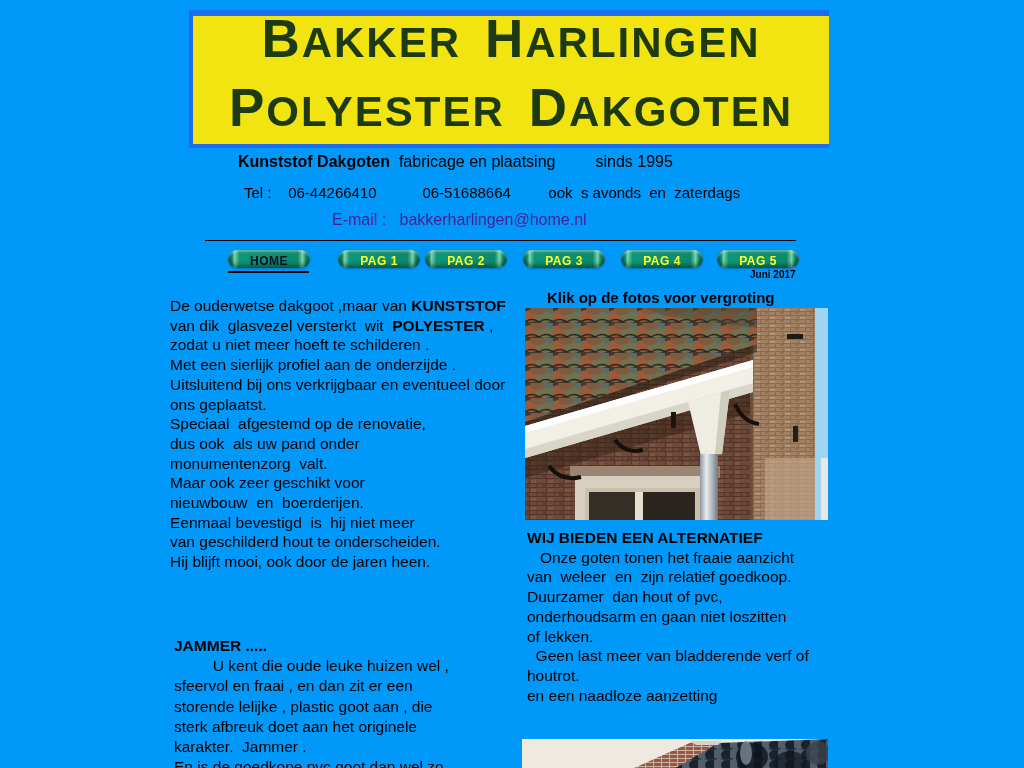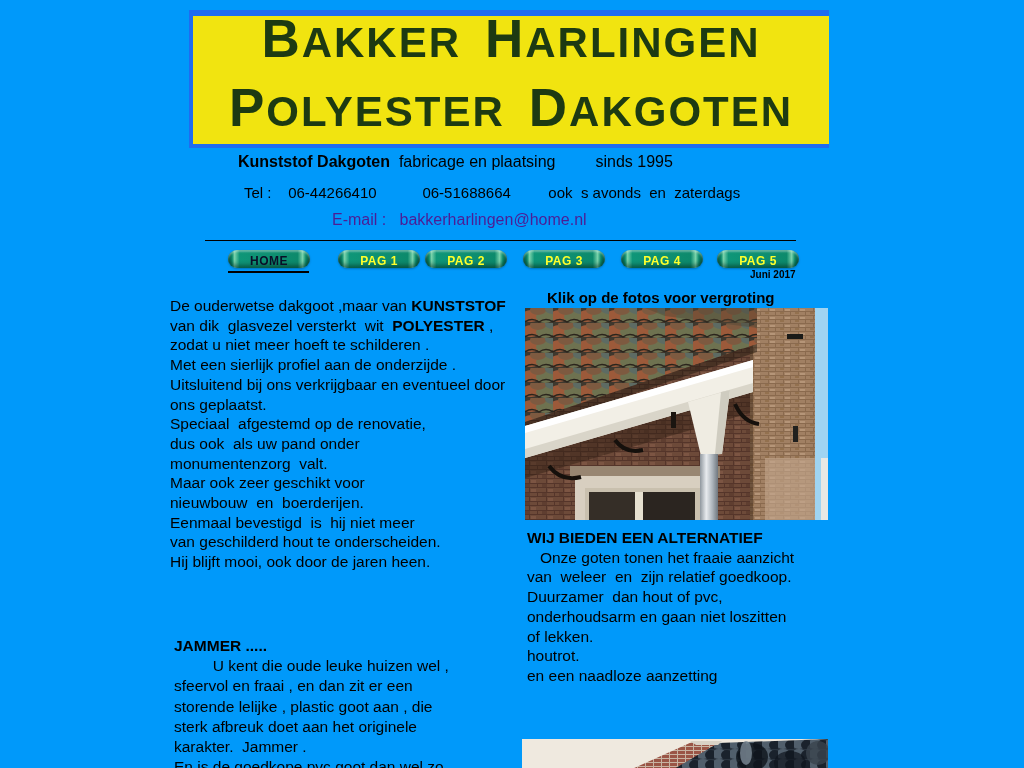--- a/index.html
+++ b/index.html
@@ -194,20 +194,21 @@
   </div>
 
   <div class="tblock alt">
     <div class="blocktitle">WIJ BIEDEN EEN ALTERNATIEF</div>
     <div>
         <div class="tline"><span>   Onze goten tonen het fraaie aanzicht</span></div>
         <div class="tline"><span>van  weleer  en  zijn relatief goedkoop.</span></div>
         <div class="tline"><span>Duurzamer  dan hout of pvc,</span></div>
         <div class="tline"><span>onderhoudsarm en gaan niet loszitten</span></div>
         <div class="tline"><span>of lekken.</span></div>
+        <div class="tline"><span>  Geen last meer van bladderende verf of</span></div>
         <div class="tline"><span>houtrot.</span></div>
         <div class="tline"><span>en een naadloze aanzetting</span></div>
       </div>
   </div>
 
   <div class="photo2">
     <svg width="306" height="30" viewBox="0 0 306 30" preserveAspectRatio="none">
       <defs>
         <pattern id="pbrick2" width="8" height="4" patternUnits="userSpaceOnUse">
           <rect width="8" height="4" fill="#9a5546"></rect>

